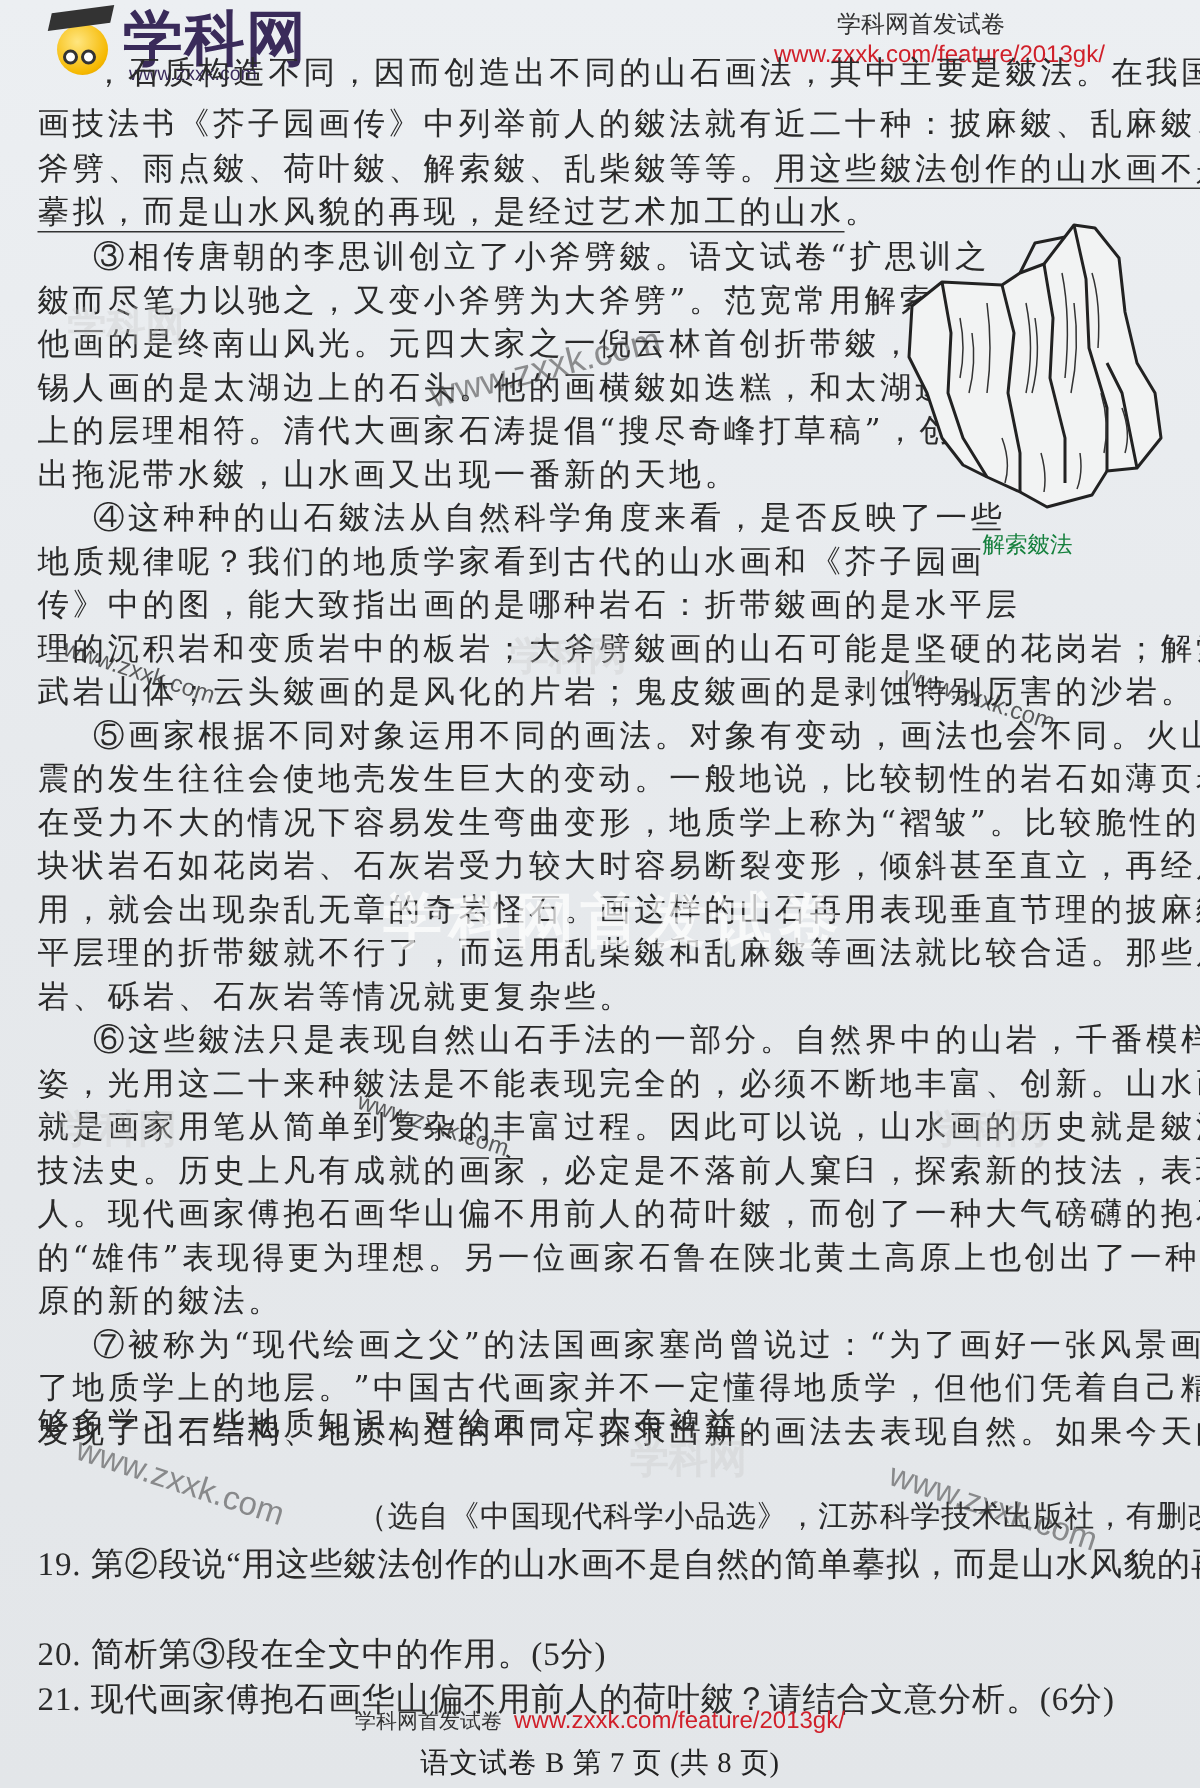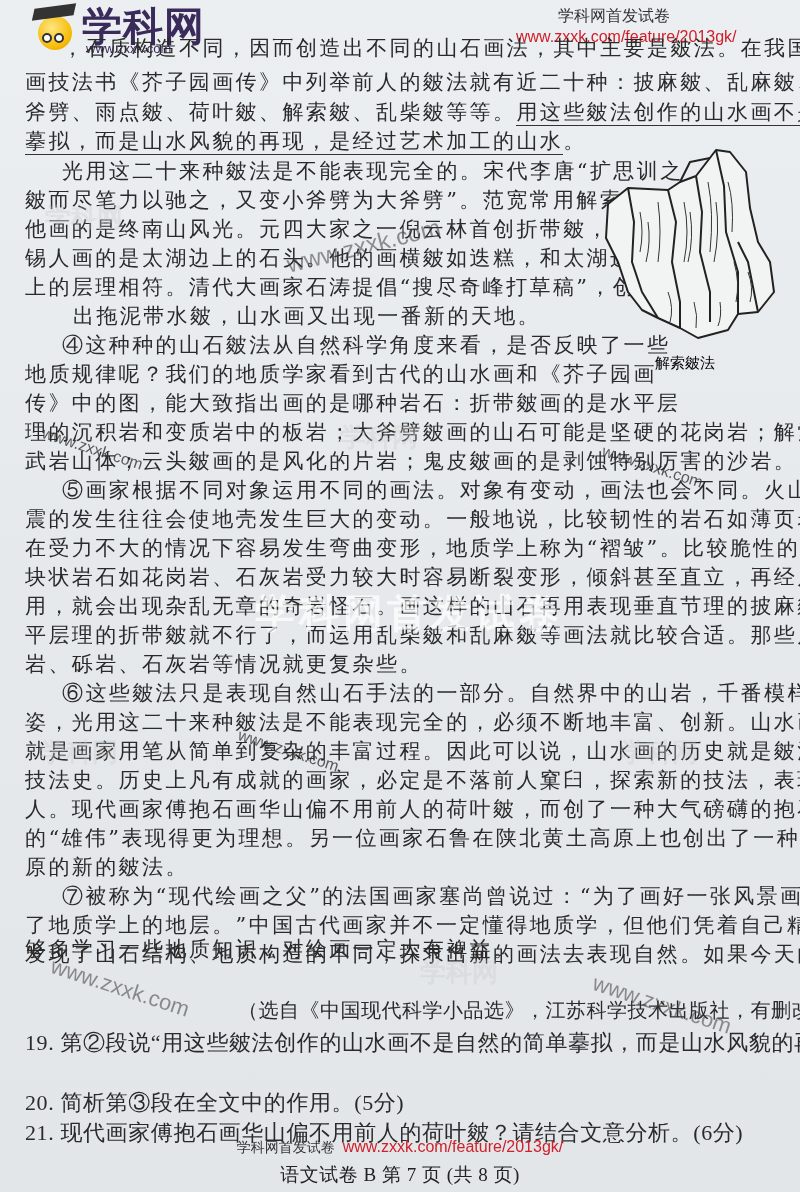--- a/index.html
+++ b/index.html
@@ -26,21 +26,21 @@
     .logo-glasses span { display: inline-block; width: 10px; height: 10px; border: 2px solid #333; border-radius: 50%; box-sizing: border-box; margin-right: 2px; background: #fff; }
     .logo-text { position: absolute; left: 52px; top: 0px; font-family: "DejaVu Sans", sans-serif;
       font-weight: bold; font-size: 40px; color: #3a2b5a; letter-spacing: 1px; line-height: 44px; }
     .logo-url { position: absolute; left: 56px; top: 37px; font-family: "Liberation Sans", sans-serif;
       font-size: 13px; color: #3a2b5a; letter-spacing: 0; }
     .hdr-title { position: absolute; left: 558px; top: 6px; font-family: "DejaVu Sans", sans-serif; font-size: 16px; color: #333; letter-spacing: 0; }
     .hdr-url { position: absolute; left: 516px; top: 28px; font-family: "Liberation Sans", sans-serif; font-size: 16px; color: #d0202a; letter-spacing: 0; }
     
     .figure { position: absolute; left: 598px; top: 142px; width: 190px; height: 200px; }
     .figure svg { width: 190px; height: 200px; }
-    .fig-caption { position: absolute; left: 655px; top: 354px; font-family: "DejaVu Sans", sans-serif; font-size: 15px; color: #000000; letter-spacing: 0; }
+    .fig-caption { position: absolute; left: 655px; top: 354px; font-family: "DejaVu Sans", sans-serif; font-size: 15px; color: #15803d; letter-spacing: 0; }
     
     .wm { position: absolute; font-family: "Liberation Sans", sans-serif; color: rgba(40,40,40,0.75); font-size: 16px; letter-spacing: 0; white-space: nowrap; }
     .wm-big { position: absolute; font-family: "DejaVu Sans", sans-serif; font-weight: bold; font-size: 40px; color: rgba(255,255,255,0.7); letter-spacing: 4px; white-space: nowrap; }
     .wm-faint { position: absolute; font-family: "DejaVu Sans", sans-serif; font-weight: bold; font-size: 26px; color: rgba(200,200,200,0.35); white-space: nowrap; }
     .q { font-family: "Liberation Serif", "DejaVu Serif", serif; font-size: 22px; letter-spacing: 0.6px; }
     .footer-line1 { position: absolute; left: 0; width: 800px; top: 1138px; text-align: center; font-size: 15px; letter-spacing: 0; }
     .footer-line1 .ft-label { font-family: "DejaVu Sans", sans-serif; color: #333; font-size: 14px; }
     .footer-line1 .ft-url { font-family: "Liberation Sans", sans-serif; color: #d0202a; margin-left: 8px; font-size: 16px; }
     .footer-line2 { position: absolute; left: 0; width: 800px; top: 1162px; text-align: center;
       font-family: "Liberation Serif", serif; font-size: 19px; color: #222; letter-spacing: 0.5px; }
@@ -58,26 +58,26 @@
     <div class="logo-url">www.zxxk.com</div>
   </div>
   <div class="hdr-title">学科网首发试卷</div>
   <div class="hdr-url">www.zxxk.com/feature/2013gk/</div>
 
   <div id="passage">
       <div class="line" style="left: 62px; top: 34px;">，石质构造不同，因而创造出不同的山石画法，其中主要是皴法。在我国古代著名的绘</div>
       <div class="line" style="left: 25px; top: 68px;">画技法书《芥子园画传》中列举前人的皴法就有近二十种：披麻皴、乱麻皴、大斧劈、小</div>
       <div class="line" style="left: 25px; top: 98px;"><span>斧劈、雨点皴、荷叶皴、解索皴、乱柴皴等等。</span><span class="underline">用这些皴法创作的山水画不是自然的简单</span></div>
       <div class="line" style="left: 25px; top: 127px;"><span class="underline">摹拟，而是山水风貌的再现，是经过艺术加工的山水</span><span>。</span></div>
-      <div class="line" style="left: 62px; top: 157px;">光用这二十来种皴法是不能表现完全的。宋代李唐“扩思训之</div>
+      <div class="line" style="left: 62px; top: 157px;">③相传唐朝的李思训创立了小斧劈皴。语文试卷“扩思训之</div>
       <div class="line" style="left: 25px; top: 186px;">皴而尽笔力以驰之，又变小斧劈为大斧劈”。范宽常用解索皴，</div>
       <div class="line" style="left: 25px; top: 215px;">他画的是终南山风光。元四大家之一倪云林首创折带皴，这位无</div>
       <div class="line" style="left: 25px; top: 244px;">锡人画的是太湖边上的石头。他的画横皴如迭糕，和太湖边石头</div>
       <div class="line" style="left: 25px; top: 273px;">上的层理相符。清代大画家石涛提倡“搜尽奇峰打草稿”，创造</div>
-      <div class="line" style="left: 25px; top: 302px; margin-left: 48px;">出拖泥带水皴，山水画又出现一番新的天地。</div>
+      <div class="line" style="left: 25px; top: 302px;">出拖泥带水皴，山水画又出现一番新的天地。</div>
       <div class="line" style="left: 62px; top: 331px;">④这种种的山石皴法从自然科学角度来看，是否反映了一些</div>
       <div class="line" style="left: 25px; top: 360px;">地质规律呢？我们的地质学家看到古代的山水画和《芥子园画</div>
       <div class="line" style="left: 25px; top: 389px;">传》中的图，能大致指出画的是哪种岩石：折带皴画的是水平层</div>
       <div class="line" style="left: 25px; top: 418px;">理的沉积岩和变质岩中的板岩；大斧劈皴画的山石可能是坚硬的花岗岩；解索皴画的是玄</div>
       <div class="line" style="left: 25px; top: 447px;">武岩山体；云头皴画的是风化的片岩；鬼皮皴画的是剥蚀特别厉害的沙岩。</div>
       <div class="line" style="left: 62px; top: 476px;">⑤画家根据不同对象运用不同的画法。对象有变动，画法也会不同。火山的爆发、地</div>
       <div class="line" style="left: 25px; top: 505px;">震的发生往往会使地壳发生巨大的变动。一般地说，比较韧性的岩石如薄页岩或泥质岩石</div>
       <div class="line" style="left: 25px; top: 534px;">在受力不大的情况下容易发生弯曲变形，地质学上称为“褶皱”。比较脆性的岩石或厚层</div>
       <div class="line" style="left: 25px; top: 563px;">块状岩石如花岗岩、石灰岩受力较大时容易断裂变形，倾斜甚至直立，再经风化剥蚀作</div>
       <div class="line" style="left: 25px; top: 592px;">用，就会出现杂乱无章的奇岩怪石。画这样的山石再用表现垂直节理的披麻皴和表现水</div>

